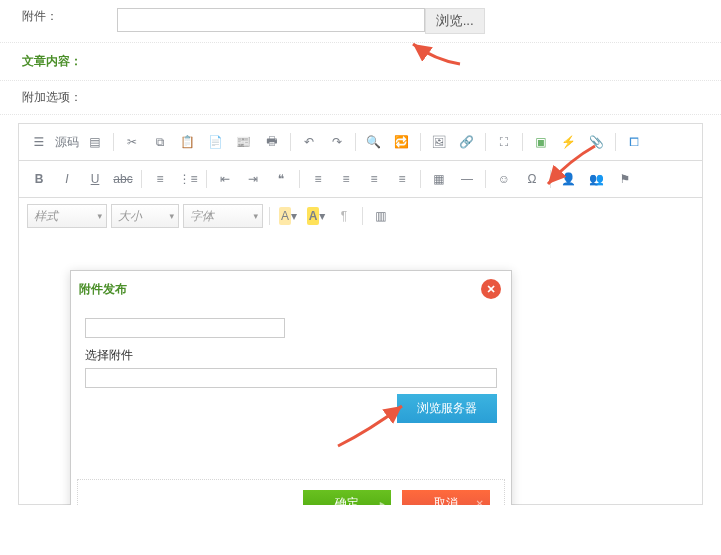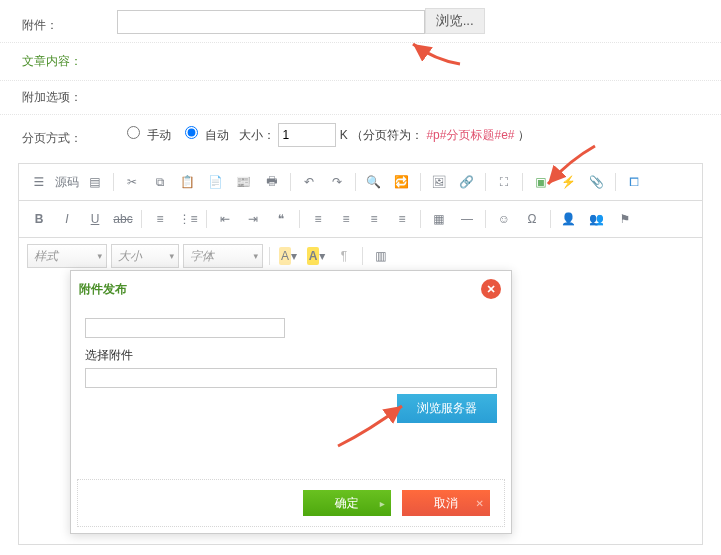--- a/index.html
+++ b/index.html
@@ -1,19 +1,19 @@
 <!DOCTYPE html>
 <html><head>
 <meta charset="utf-8">
 <style>
 body{margin:0;font-family:"Microsoft YaHei",Arial,sans-serif;font-size:12px;color:#444;background:#fff}
 #wrap{width:721px;position:relative}
-.row{padding:8px 0;border-bottom:1px dotted #e5e5e5;display:flex;align-items:flex-end}
+.row{padding:8px 0;border-bottom:1px dotted #e5e5e5;display:flex;align-items:flex-start}
 .row .lbl{width:95px;padding-left:22px;color:#555}
-.sec{padding:10px 22px;font-weight:normal;color:#4b8f29;border-bottom:1px dotted #e5e5e5}
+.sec{padding:10px 22px;font-weight:bold;color:#4b8f29;border-bottom:1px dotted #e5e5e5}
 input[type=text]{border:1px solid #ccc;height:20px;padding:1px 3px;font-size:12px}
 .btn-br{background:#eee;border:1px solid #ddd;padding:3px 10px;color:#555;cursor:pointer}
 .ck{margin:0 4px 0 10px;accent-color:#4b8f29}
 .rd{margin:0 4px 0 10px}
 .lnk{color:#2b7bb9}
 .mk{color:#e0506e}
 .edwrap{margin:8px 18px 0 18px;border:1px solid #dcdcdc}
 .tb{padding:6px 8px;border-bottom:1px solid #dcdcdc;display:flex;flex-wrap:wrap;gap:4px;align-items:center}
 .tbtn{width:22px;height:22px;border:1px solid transparent;display:inline-flex;align-items:center;justify-content:center;color:#7b8089;font-size:12px;cursor:pointer;border-radius:2px}
 .sep{width:1px;height:18px;background:#e0e0e0;margin:0 2px}
@@ -46,35 +46,20 @@
   <input type="text" style="width: 300px;">
   <button class="btn-br" style="">浏览...</button>
 </div>
 
 <div class="sec">文章内容：</div>
 
 <div class="row">
   <div class="lbl">附加选项：</div>
 </div>
 
-<div class="row" style="border-bottom:none">
-  <div class="lbl">分页方式：</div>
-  <div style="flex:1">
-    <input type="radio" name="pg" class="rd" style="">
-    <span>手动</span>
-    <input type="radio" name="pg" class="rd" checked="" style="">
-    <span>自动</span>
-    &nbsp;&nbsp;<span>大小：</span>
-    <input type="text" class="small" value="1" style="">
-    <span>K</span>
-    <span>（分页符为：</span>
-    <span class="mk">#p#分页标题#e#</span>
-    <span>）</span>
-  </div>
-</div>
 
 <div class="edwrap">
   <div class="tb">
     <span class="tbtn">☰</span>
     <span style="color:#7b8089">源码</span>
     <span class="tbtn">▤</span>
     <span class="sep"></span>
     <span class="tbtn">✂</span>
     <span class="tbtn">⧉</span>
     <span class="tbtn">📋</span>

